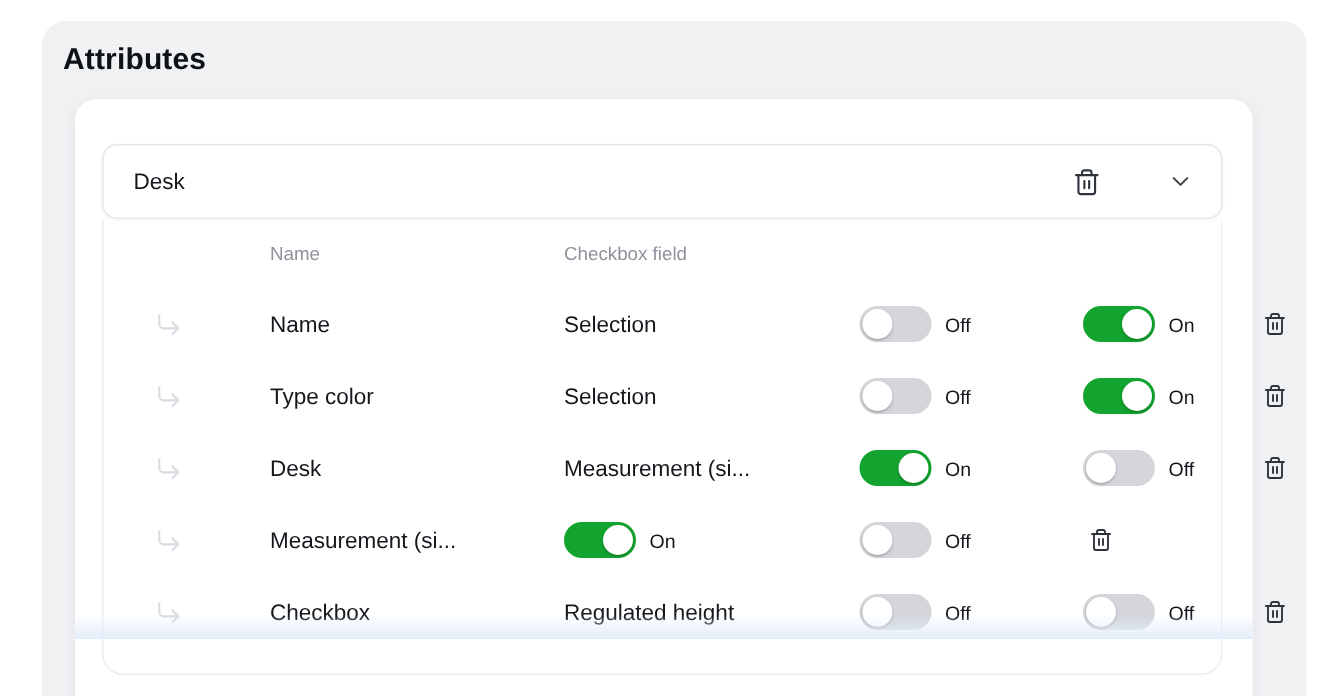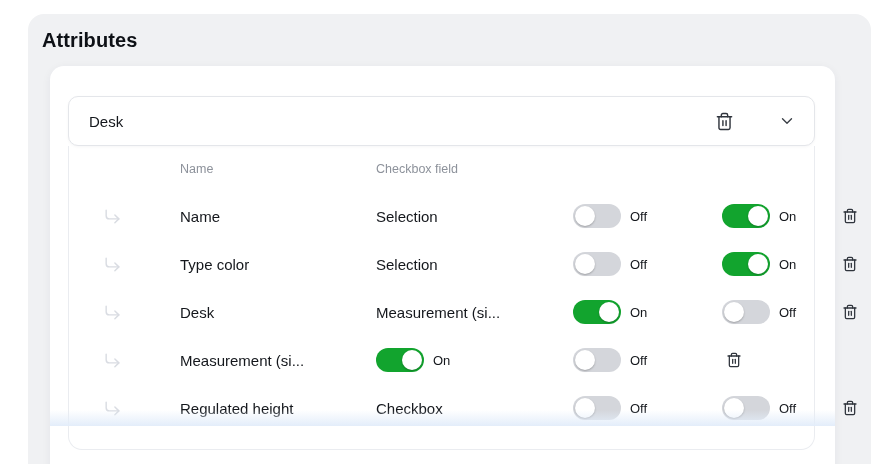--- a/index.html
+++ b/index.html
@@ -325,22 +325,22 @@
 
   <div class="grid-row attr-row">
     <div class="indent-cell">
       <span>
         <svg width="19" height="19" viewBox="0 0 24 24" fill="none" stroke="#d9dce2" stroke-width="1.8" stroke-linecap="round" stroke-linejoin="round">
           <polyline points="15 10 20 15 15 20"></polyline>
           <path d="M4 4v7a4 4 0 0 0 4 4h12"></path>
         </svg>
       </span>
     </div>
+    <div class="cell-text">Checkbox</div>
     <div class="cell-text">Regulated height</div>
-    <div class="cell-text">Checkbox</div>
     <div class="toggle-cell">
       <div class="toggle off">
         <div class="knob"></div>
       </div>
       <span class="toggle-label">Off</span>
     </div>
     <div class="toggle-cell">
       <div class="toggle off">
         <div class="knob"></div>
       </div>

